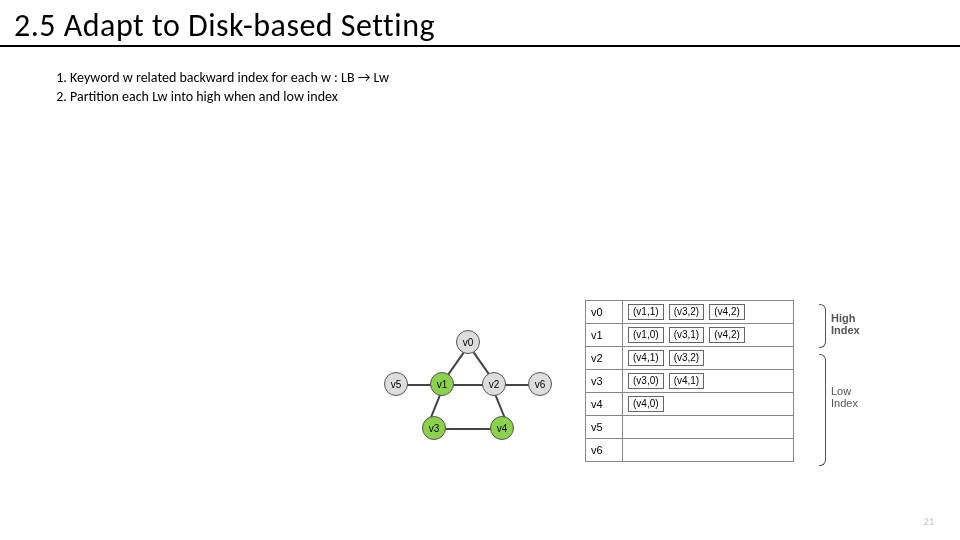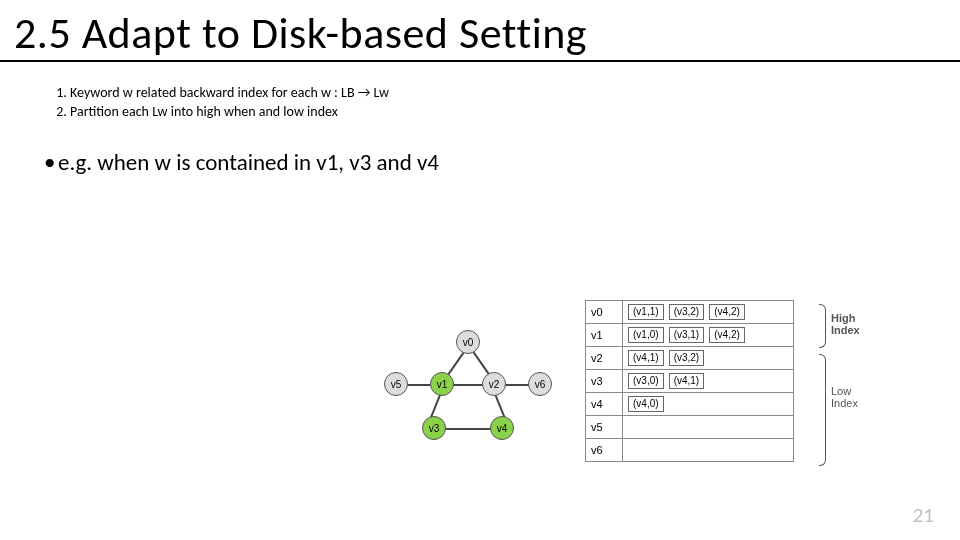--- a/index.html
+++ b/index.html
@@ -7,21 +7,21 @@
     padding: 0;
     width: 960px;
     height: 540px;
     background: #fff;
     font-family: "Segoe UI", "Segoe UI Light", Calibri, Arial, sans-serif;
     color: #000;
     position: relative;
     overflow: hidden;
   }
   .title {
-    font-size: 44px;
+    font-size: 32px;
     font-weight: 300;
     padding: 6px 14px 0 14px;
     letter-spacing: 0.5px;
   }
   .under {
     height: 2px;
     background: #000;
     width: 100%;
   }
   .body {
@@ -134,39 +134,36 @@
     border-bottom-right-radius: 6px;
     position: absolute;
     left: -8px;
     width: 6px;
   }
 
   .pagenum {
     position: absolute;
     right: 26px;
     bottom: 12px;
-    font-size: 21px;
+    font-size: 10px;
     color: #bfbfbf;
   }
 </style>
 </head>
 <body>
 
 <div class="title">2.5 Adapt to Disk-based Setting</div>
 <div class="under"></div>
 
 <div class="body">
   <ol class="steps">
     <li>Keyword w related backward index for each w : LB → Lw</li>
     <li>Partition each Lw into high when and low index</li>
   </ol>
 
-  <div class="example">
-    <span class="bullet-dot">•</span><span>e.g. when w is contained in v1, v3 and v4</span>
-  </div>
 </div>
 
 <div class="figs">
 
   <div class="graph">
 
     <div class="edge" style="left:88px; top:22px; width:40px; height:1.5px; transform:rotate(125deg);"></div>
     <div class="edge" style="left:90px; top:22px; width:40px; height:1.5px; transform:rotate(55deg);"></div>
     <div class="edge" style="left:62px; top:66px; width:36px; height:1.5px; transform:rotate(112deg);"></div>
     <div class="edge" style="left:114px; top:66px; width:36px; height:1.5px; transform:rotate(68deg);"></div>

